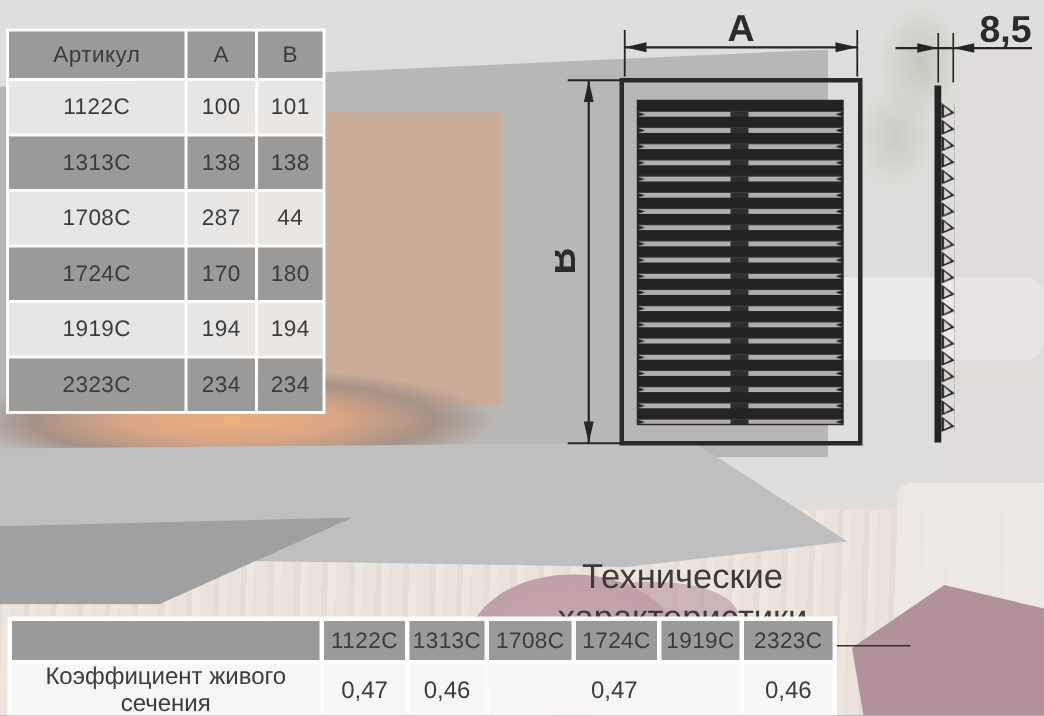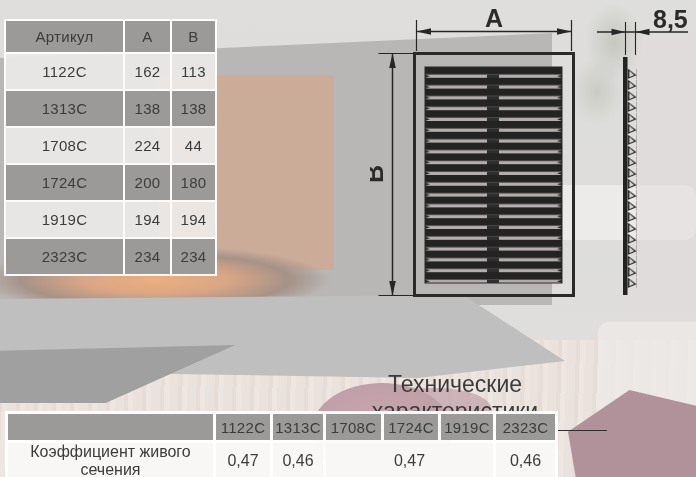--- a/index.html
+++ b/index.html
@@ -89,36 +89,36 @@
 
     <table class="spec-table">
       <tbody>
           <tr class="hdr">
         <td class="c-art">Артикул</td>
         <td class="c-a">А</td>
         <td class="c-b">В</td>
       </tr>
       <tr class="r-light">
         <td>1122С</td>
-        <td>162</td>
-        <td>113</td>
+        <td>100</td>
+        <td>101</td>
       </tr>
       <tr class="r-gray">
         <td>1313С</td>
         <td>138</td>
         <td>138</td>
       </tr>
       <tr class="r-light">
         <td>1708С</td>
-        <td>224</td>
+        <td>287</td>
         <td>44</td>
       </tr>
       <tr class="r-gray">
         <td>1724С</td>
-        <td>200</td>
+        <td>170</td>
         <td>180</td>
       </tr>
       <tr class="r-light">
         <td>1919С</td>
         <td>194</td>
         <td>194</td>
       </tr>
       <tr class="r-gray">
         <td>2323С</td>
         <td>234</td>

